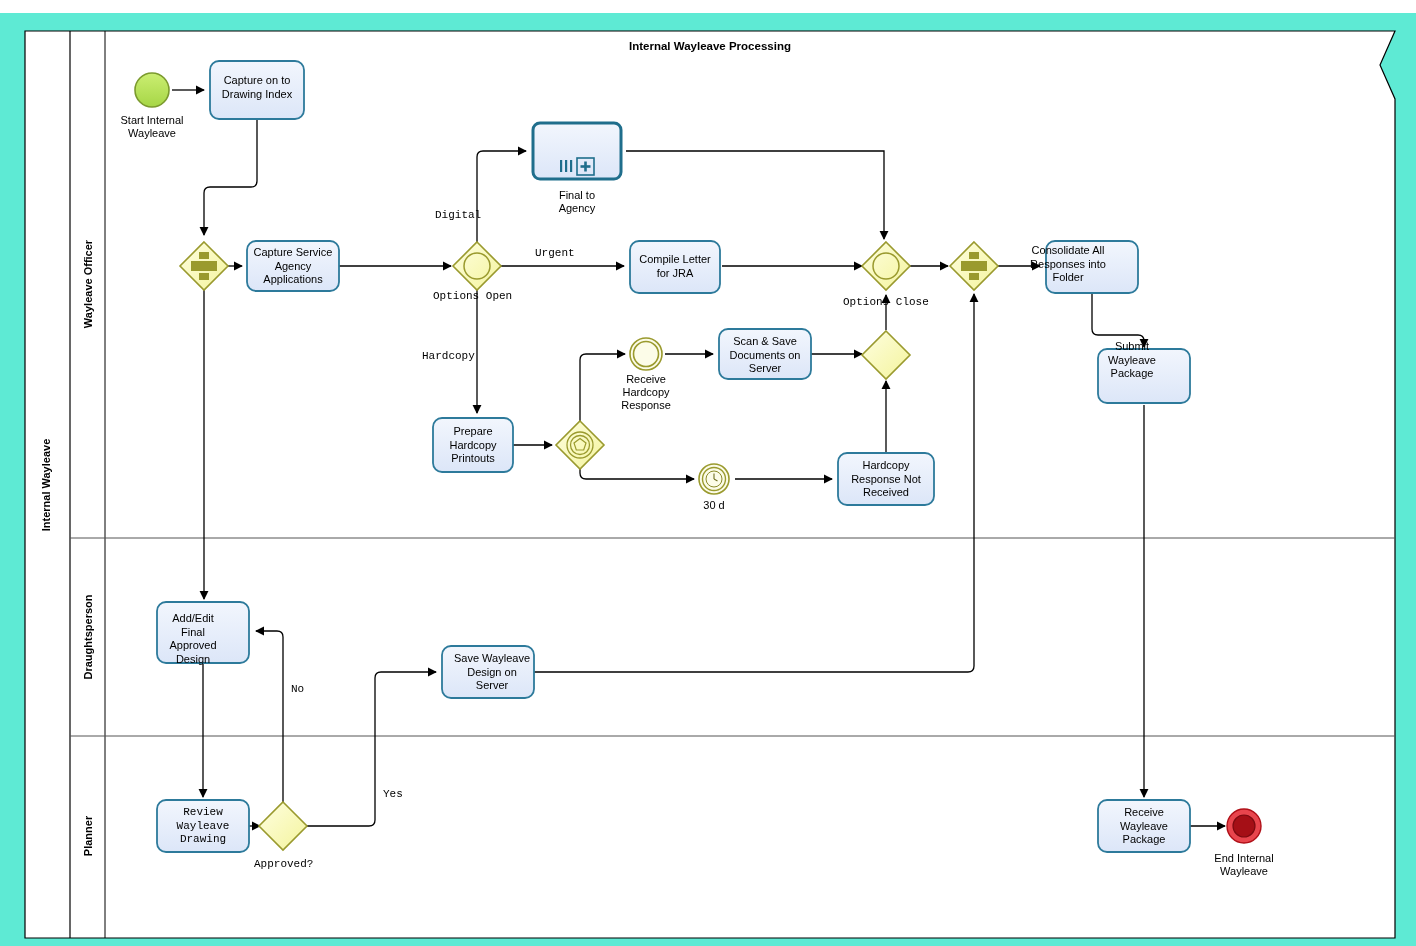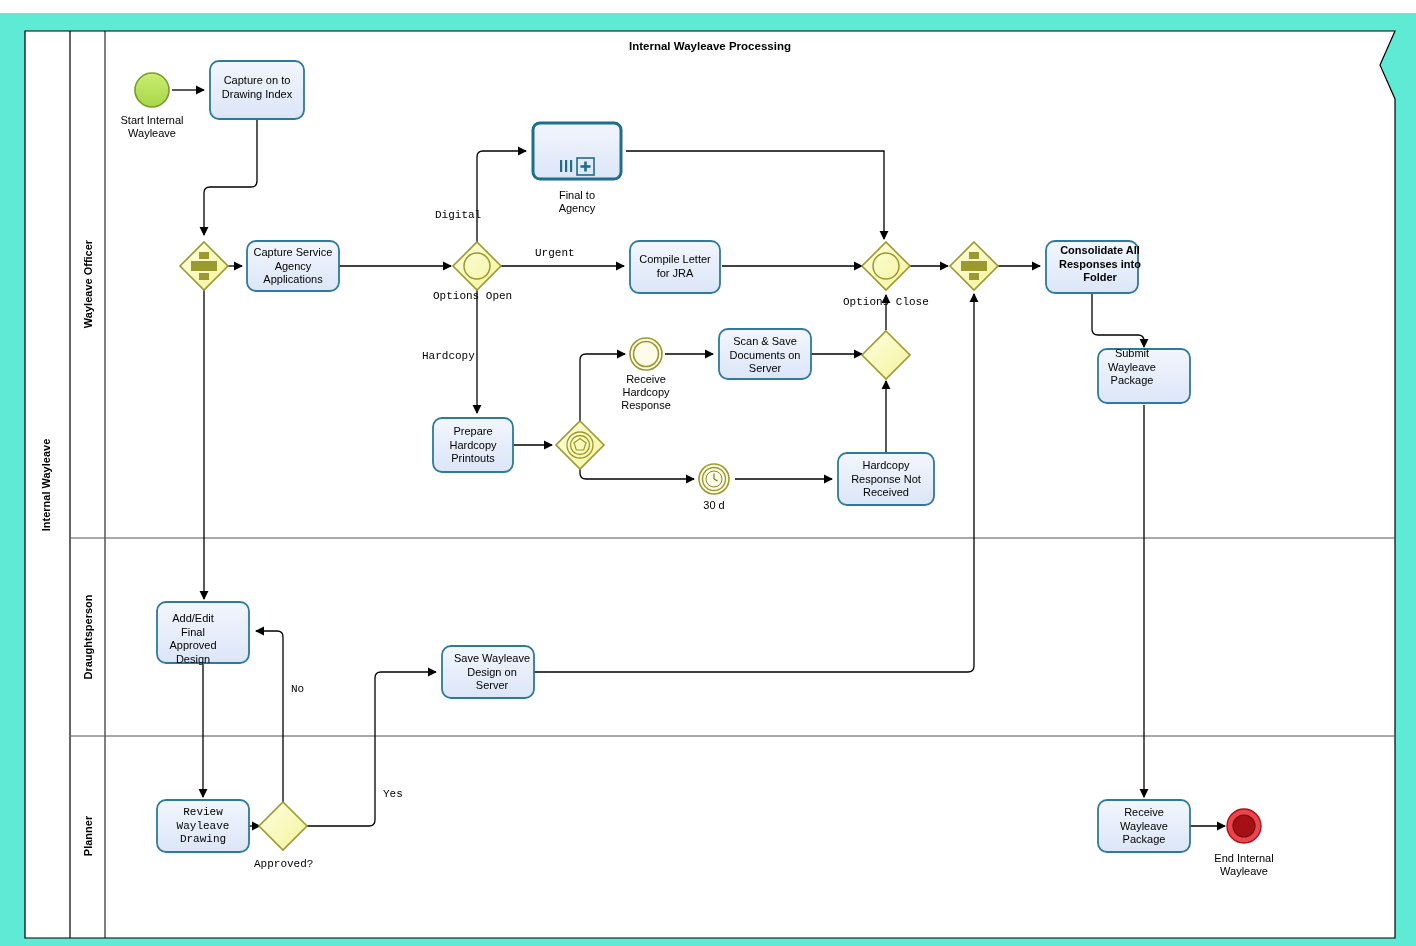--- a/index.html
+++ b/index.html
@@ -265,25 +265,25 @@
   <div class="lbl task-lbl" style="left:721px;top:322px;width:88px;">Scan &amp; Save
 Documents on
 Server</div>
 
   <div class="lbl task-lbl" style="left:840px;top:446px;width:92px;">Hardcopy
 Response Not
 Received</div>
 
   <div class="flowlbl" style="left:843px;top:283px;">Options Close</div>
 
-  <div class="lbl task-lbl" style="left:1048px;top:231px;width:104px;font-weight:bold;">Consolidate All
+  <div class="lbl task-lbl" style="left:1016px;top:231px;width:104px;">Consolidate All
 Responses into
 Folder</div>
 
-  <div class="lbl task-lbl" style="left:1100px;top:334px;width:64px;">Submit
+  <div class="lbl task-lbl" style="left:1100px;top:327px;width:64px;">Submit
 Wayleave
 Package</div>
 
   <div class="lbl task-lbl" style="left:159px;top:599px;width:68px;">Add/Edit Final
 Approved
 Design</div>
 
   <div class="lbl task-lbl" style="left:444px;top:639px;width:96px;">Save Wayleave
 Design on
 Server</div>

